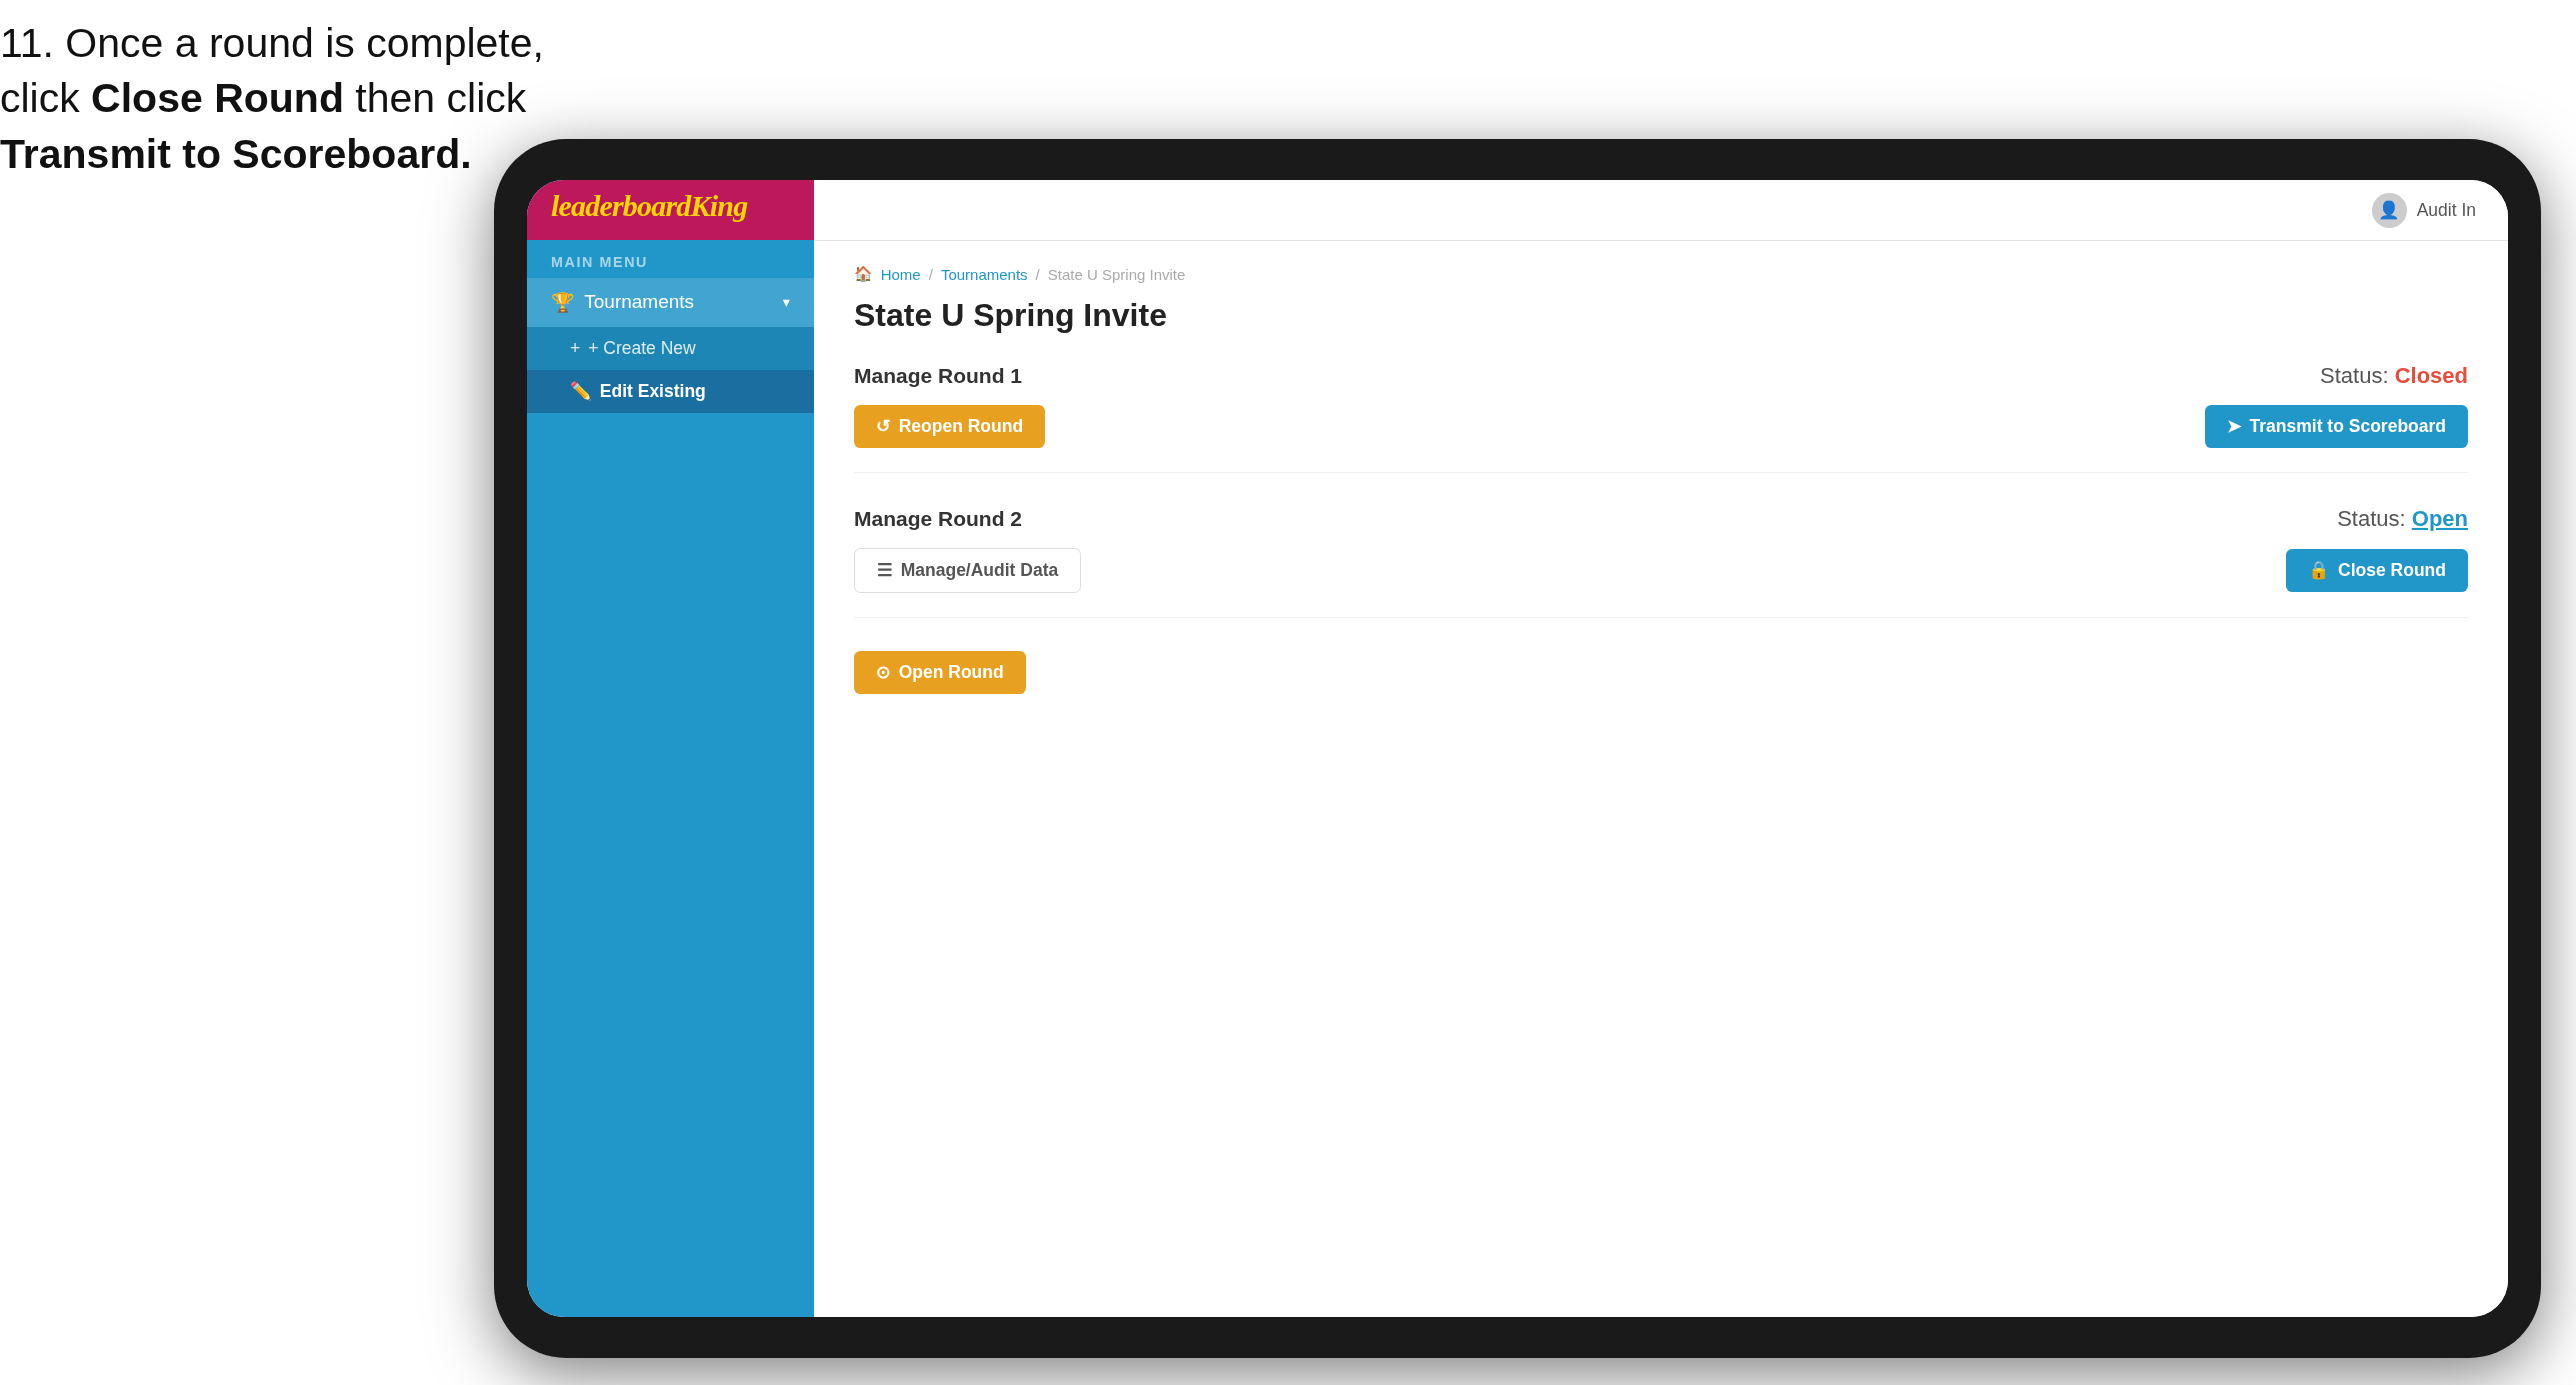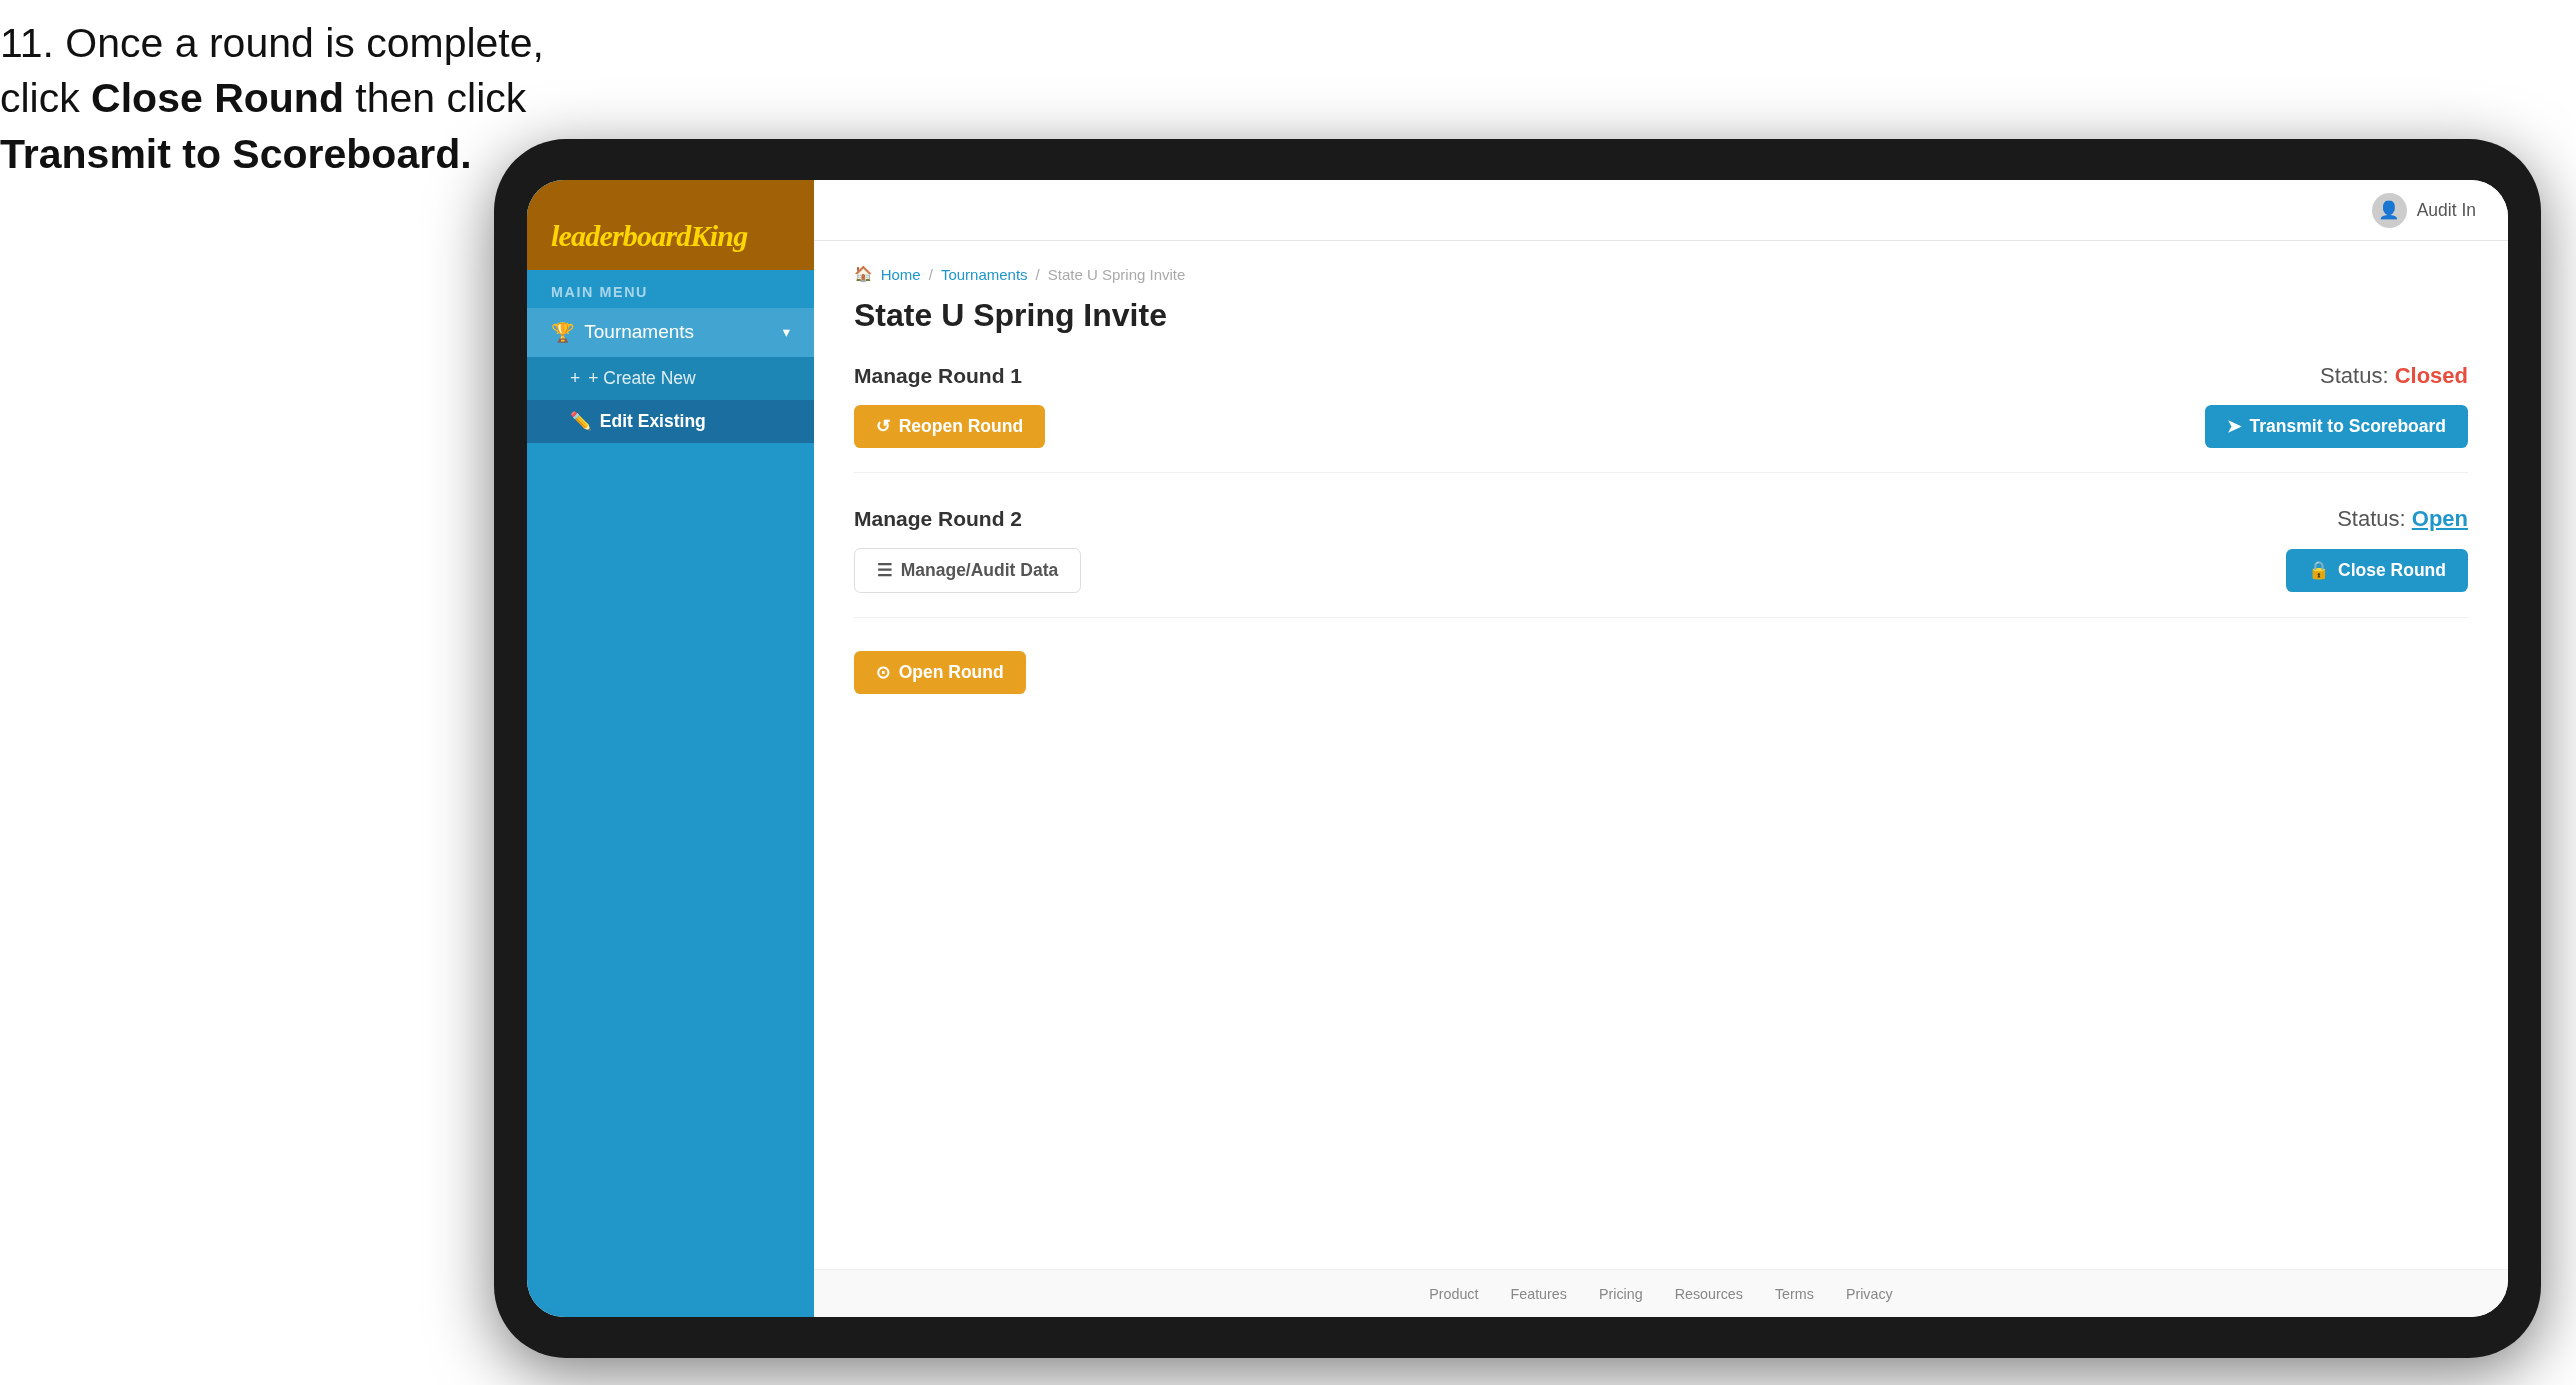--- a/index.html
+++ b/index.html
@@ -60,22 +60,22 @@
     
     .sidebar {
       width: 287px;
       background: #2196c9;
       display: flex;
       flex-direction: column;
       flex-shrink: 0;
     }
 
     .logo-area {
-      padding: 41px 24px 19px;
-      background: #a16207;
+      padding: 11px 24px 19px;
+      background: #be185d;
     }
 
     .logo-text {
       font-size: 30px;
       font-weight: 900;
       color: #fff;
       letter-spacing: -0.8px;
       line-height: 1;
     }
     .logo-text span {
@@ -432,27 +432,19 @@
             <div class="round-actions">
               <button class="btn btn-gold">
                 <span>⊙</span>
                 <span>Open Round</span>
               </button>
             </div>
           </div>
 
         </div>
 
-        <div class="app-footer">
-          <span class="footer-link">Product</span>
-          <span class="footer-link">Features</span>
-          <span class="footer-link">Pricing</span>
-          <span class="footer-link">Resources</span>
-          <span class="footer-link">Terms</span>
-          <span class="footer-link">Privacy</span>
-        </div>
 
       </div>
     </div>
 
   </div>
 </div>
 
 
 </body></html>

